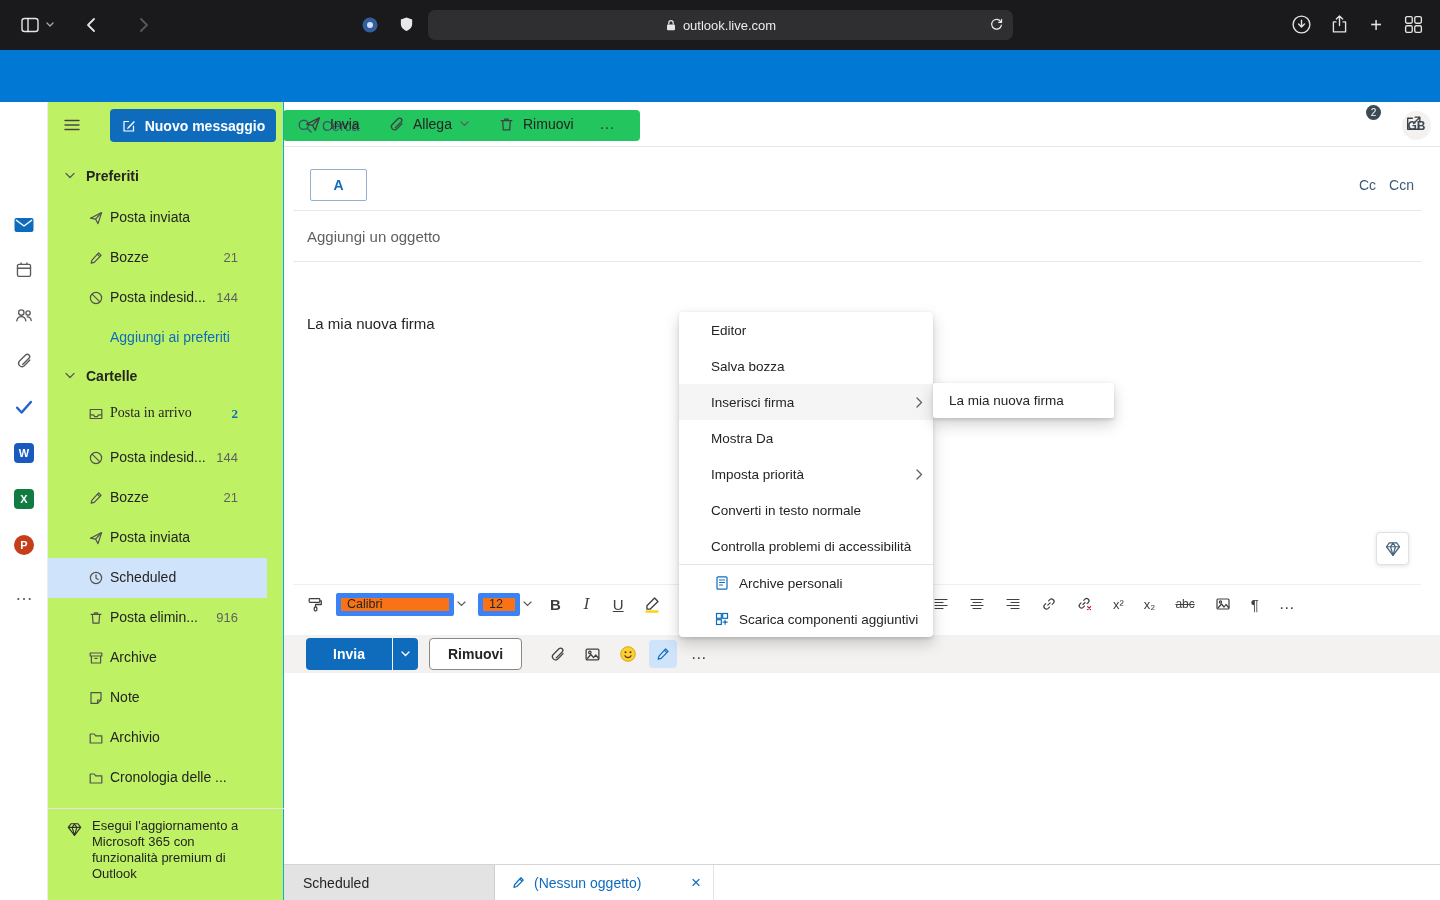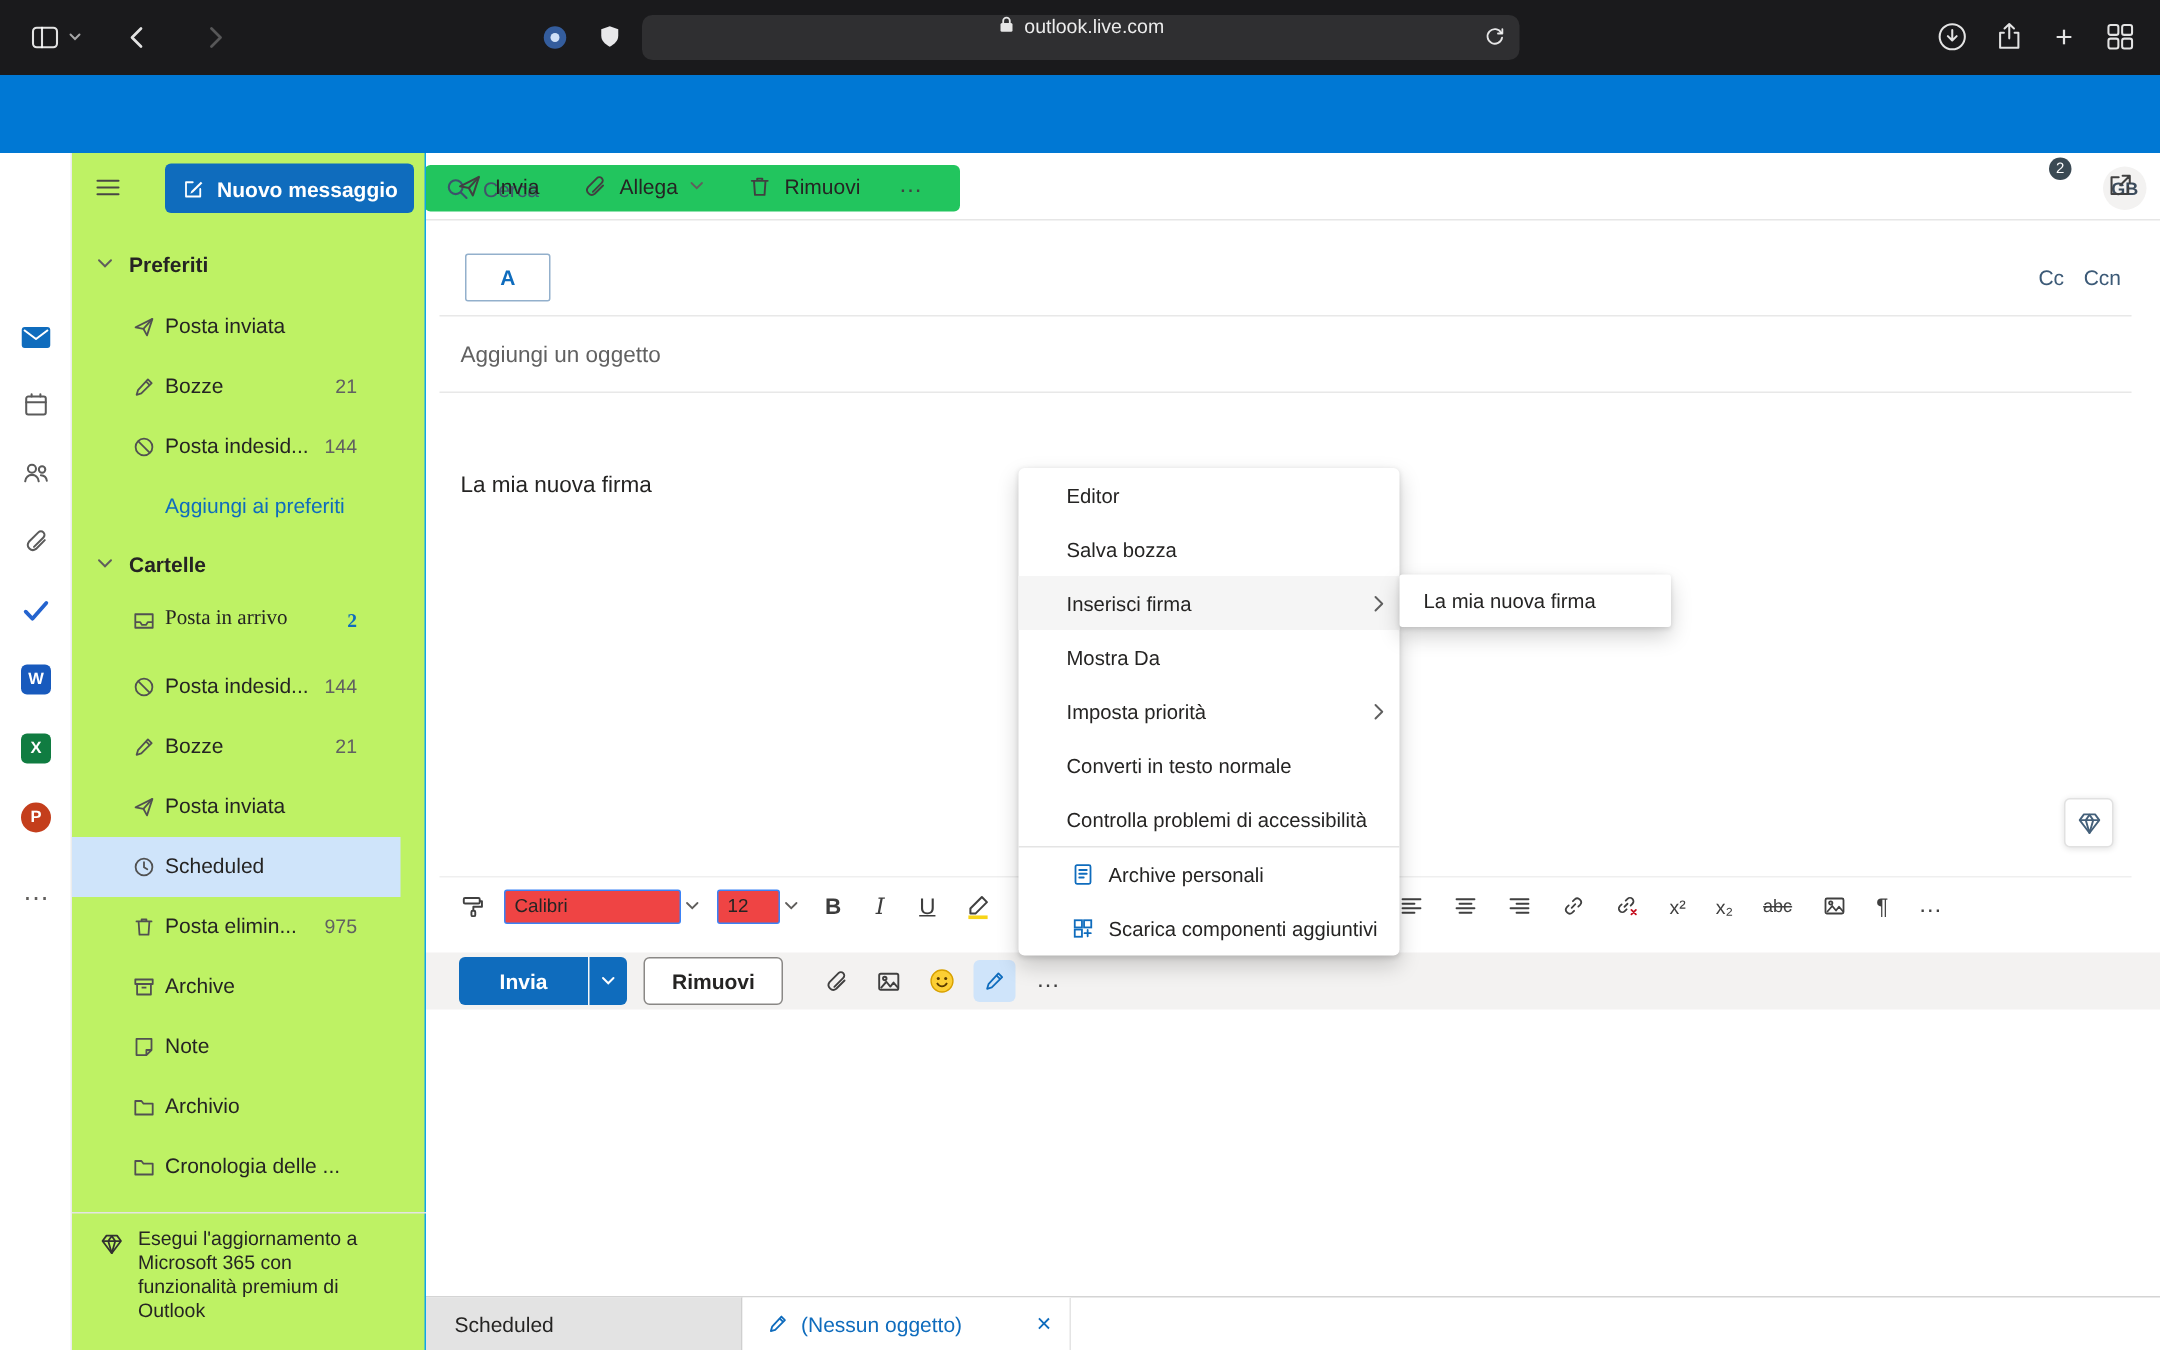--- a/index.html
+++ b/index.html
@@ -6,21 +6,21 @@
   body{font-family:"Liberation Sans",sans-serif;-webkit-font-smoothing:antialiased;}
   #app{position:relative;width:1440px;height:900px;overflow:hidden;background:#fff;}
   .ab{position:absolute;}
   svg{display:block;}
   .ic{display:inline-flex;align-items:center;justify-content:center;}
 
   
   #browser{left:0;top:0;width:1440px;height:50px;background:#1a1a1c;}
   .bico{color:rgba(255,255,255,.88);}
   #urlbar{left:428px;top:10px;width:585px;height:30px;border-radius:7px;background:#2f2f31;
-          display:flex;align-items:flex-start;justify-content:center;gap:6px;color:#ececec;font-size:13px;}
+          display:flex;align-items:center;justify-content:center;gap:6px;color:#ececec;font-size:13px;}
   #reload{position:absolute;right:9px;top:7px;}
 
   
   #oheader{left:0;top:50px;width:1440px;height:52px;background:#0078d4;}
   #appname{left:62px;top:66px;color:#fff;font-size:16px;font-weight:700;}
   #searchbox{left:283px;top:60px;width:357px;height:31px;border-radius:4px;background:#22c55e;
              display:flex;align-items:center;padding-left:14px;gap:9px;box-sizing:border-box;}
   #searchbox .ph{color:#42536a;font-size:14px;}
   .hic{position:absolute;top:63px;width:26px;height:26px;display:flex;align-items:center;justify-content:center;color:#fff;}
   #signin{left:935px;top:63px;height:26px;display:flex;align-items:center;gap:9px;color:#fff;font-size:14px;}
@@ -60,21 +60,21 @@
   #toolhr{position:absolute;left:284px;right:0;top:146px;height:1px;background:#e6e6e6;}
   #tobtn{left:310px;top:169px;width:57px;height:32px;border:1px solid #93b0cc;border-radius:2px;background:#fff;
          display:flex;align-items:center;justify-content:center;color:#0F6CBD;font-size:14px;font-weight:700;box-sizing:border-box;cursor:pointer;}
   #ccbcc{top:177px;right:26px;display:flex;gap:13px;font-size:14px;color:#3c5a77;}
   #subject{left:307px;top:228px;font-size:15px;color:#616161;}
   #bodytext{left:307px;top:315px;font-size:15px;color:#252423;}
 
   
   #fmtl{position:absolute;left:302px;top:588px;height:32px;display:flex;align-items:center;color:#404040;}
   #fmtr{position:absolute;left:933px;top:588px;height:32px;display:flex;align-items:center;gap:20px;color:#404040;}
-  .fbox{height:23px;border:1px solid #3b82f6;border-radius:2px;background:#ef4444;display:flex;align-items:center;
+  .fbox{height:23px;border:5px solid #3b82f6;border-radius:2px;background:#f97316;display:flex;align-items:center;
         padding-left:6px;font-size:12.5px;color:#252423;box-sizing:border-box;}
   .glyph{font-size:15px;color:#3d3d3d;}
   .fi{width:16px;display:flex;justify-content:center;}
 
   
   #bbar{position:absolute;left:284px;right:0;top:635px;height:38px;background:#f3f2f1;display:flex;align-items:center;
         padding-left:22px;box-sizing:border-box;}
   #sendsplit{display:flex;height:32px;border-radius:4px;overflow:hidden;cursor:pointer;}
   #sendsplit .main{min-width:74px;background:#0F6CBD;color:#fff;font-size:14px;font-weight:700;
                    display:flex;align-items:center;justify-content:center;padding:0 6px;}
@@ -417,21 +417,21 @@
         </span>
       <span class="flabel">Scheduled</span>
     </div>
     <div class="frow" style="top:496px;">
       <span class="fic">
           <svg width="16" height="16" viewBox="0 0 16 16" fill="none" stroke="currentColor" stroke-width="1.2" stroke-linecap="round" stroke-linejoin="round">
             <path d="M3 4.3h10M6.4 4.3V2.9h3.2v1.4M4.4 4.3l.6 8.8h6l.6-8.8"></path>
           </svg>
         </span>
       <span class="flabel">Posta elimin...</span>
-      <span class="fcount">975</span>
+      <span class="fcount">916</span>
     </div>
     <div class="frow" style="top:536px;">
       <span class="fic">
           <svg width="16" height="16" viewBox="0 0 16 16" fill="none" stroke="currentColor" stroke-width="1.2" stroke-linejoin="round">
             <path d="M2.2 3h11.6v3H2.2z"></path>
             <path d="M3.4 6v7h9.2V6"></path>
             <path d="M6.4 8.4h3.2"></path>
           </svg>
         </span>
       <span class="flabel">Archive</span>

